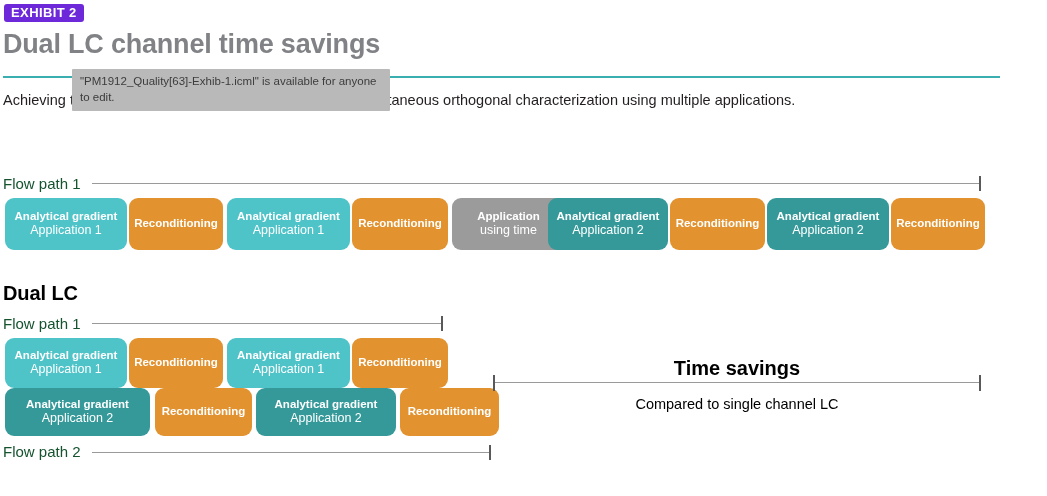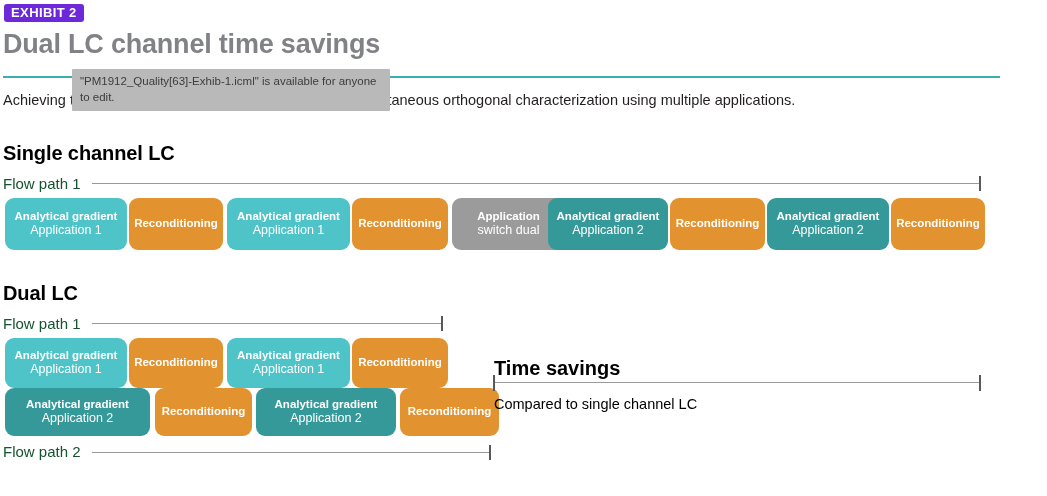--- a/index.html
+++ b/index.html
@@ -75,41 +75,40 @@
   .blk.one-line .l1{font-size:11.5px;}
 
   .c-app1{background:#4EC3C8;}
   .c-app2{background:#35999A;}
   .c-recon{background:#E2922F;}
   .c-switch{background:#9B9B9B;}
 
   
   .ts-title{
     position:absolute;font-size:20px;font-weight:bold;color:#000;
-    white-space:nowrap;
+    white-space:nowrap;text-align:center;
   }
   .ts-sub{
     position:absolute;font-size:14.5px;color:#000;
-    white-space:nowrap;
+    white-space:nowrap;text-align:center;
   }
   .ts-line{position:absolute;height:1px;background:#9a9a9a;}
   .ts-tick{position:absolute;width:2px;height:16px;background:#58595b;}
 </style>
 </head>
 <body>
 
 <div class="page">
 
   <div class="badge">EXHIBIT 2</div>
   <div class="title">Dual LC channel time savings</div>
   <div class="rule"></div>
   <div class="subtitle">Achieving time savings using dual channel UHPLC for simultaneous orthogonal characterization using multiple applications.</div>
   <div class="tooltip">"PM1912_Quality[63]-Exhib-1.icml" is available for anyone to edit.</div>
 
-  <div class="sec-head" style="left:3px;top:142px;">Single channel LC</div>
   <div class="flow-label" style="left:3px;top:175px;">Flow path 1</div>
   <div class="flow-line" style="left:92px;top:183px;width:888px;"></div>
   <div class="flow-tick" style="left:979px;top:176px;"></div>
 
   <div class="row" id="row-single-1" style="left:5px;top:198px;height:52px;width:980px;">
       <div class="blk c-app1" style="left: 0px; width: 122px; height: 100%;">
         <span class="l1">Analytical gradient</span>
         <span class="l2">Application 1</span>
       </div>
       <div class="blk c-recon one-line" style="left: 124px; width: 94px; height: 100%;">
@@ -117,21 +116,21 @@
       </div>
       <div class="blk c-app1" style="left: 222px; width: 123px; height: 100%;">
         <span class="l1">Analytical gradient</span>
         <span class="l2">Application 1</span>
       </div>
       <div class="blk c-recon one-line" style="left: 347px; width: 96px; height: 100%;">
         <span class="l1">Reconditioning</span>
       </div>
       <div class="blk c-switch" style="left: 447px; width: 113px; height: 100%;">
         <span class="l1">Application</span>
-        <span class="l2">switch dual</span>
+        <span class="l2">using time</span>
       </div>
       <div class="blk c-app2" style="left: 543px; width: 120px; height: 100%;">
         <span class="l1">Analytical gradient</span>
         <span class="l2">Application 2</span>
       </div>
       <div class="blk c-recon one-line" style="left: 665px; width: 95px; height: 100%;">
         <span class="l1">Reconditioning</span>
       </div>
       <div class="blk c-app2" style="left: 762px; width: 122px; height: 100%;">
         <span class="l1">Analytical gradient</span>

